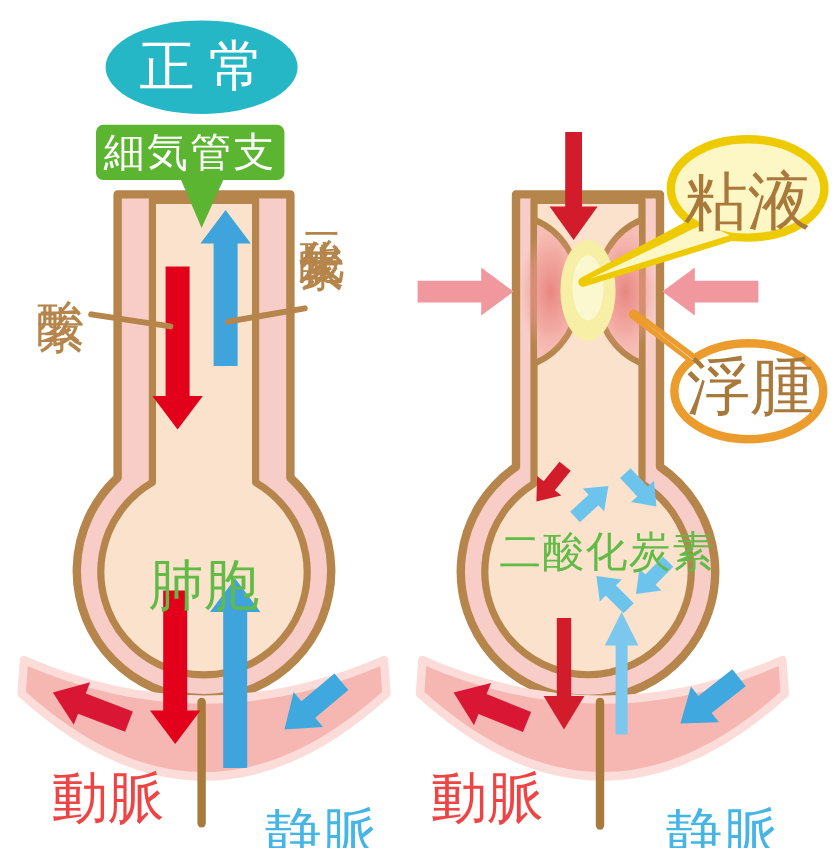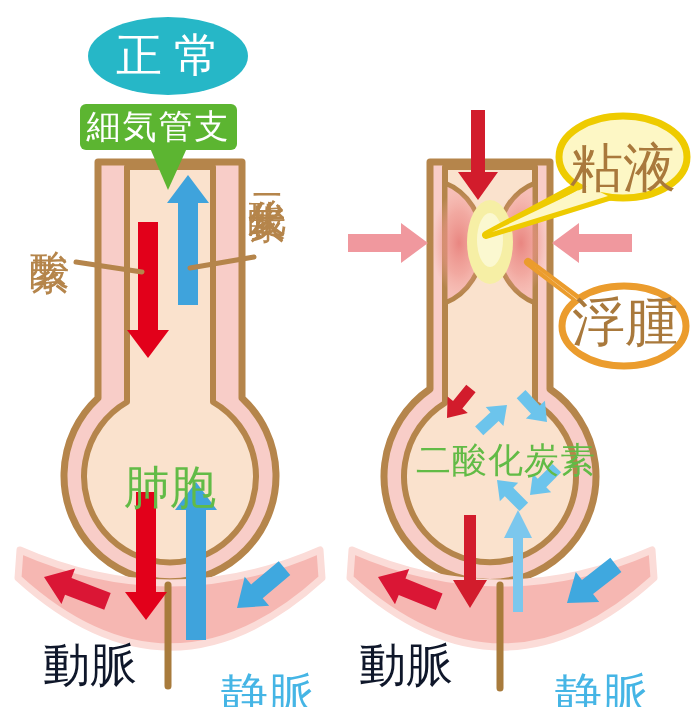--- a/index.html
+++ b/index.html
@@ -11,21 +11,21 @@
     background:#26b7c7;border-radius:50%;color:#fff;}
   .title-normal{left:88px;top:17px;width:160px;height:78px;font-size:46px;letter-spacing:12px;padding-left:12px;box-sizing:border-box;}
   .title-bronchitis{left:393px;top:17px;width:198px;height:78px;font-size:40px;letter-spacing:2px;}
   .bronchiole{left:80px;top:104px;width:157px;height:46px;background:#5cb531;border-radius:6px;
     color:#fff;font-size:34px;letter-spacing:2px;display:flex;align-items:center;justify-content:center;}
   .vert{writing-mode:vertical-rl;text-orientation:upright;color:#b5854b;line-height:1.0;}
   .oxygen{left:30px;top:218px;font-size:40px;letter-spacing:4px;}
   .co2{left:248px;top:166px;font-size:38px;letter-spacing:2px;}
   .alveolus{left:114px;top:427px;width:112px;text-align:center;color:#62bb46;font-size:46px;margin-top:30px;}
   .dyspnea{left:416px;top:437px;width:152px;text-align:center;color:#62bb46;font-size:35px;letter-spacing:1px;}
-  .artery{color:#0f172a;font-size:47px;top:634px;width:112px;text-align:center;}
+  .artery{color:#ef4444;font-size:47px;top:634px;width:112px;text-align:center;}
   .vein{color:#45b5e5;font-size:47px;top:664px;width:112px;text-align:center;}
   .artery-left{left:34px;} .vein-left{left:212px;}
   .artery-right{left:350px;} .vein-right{left:546px;}
   .bubble-text{color:#a9793c;font-size:53px;text-align:left;}
   .mucus-text{left:570px;top:133px;width:108px;}
   .edema-text{left:572px;top:287px;width:106px;}
 </style>
 </head>
 <body>
 

